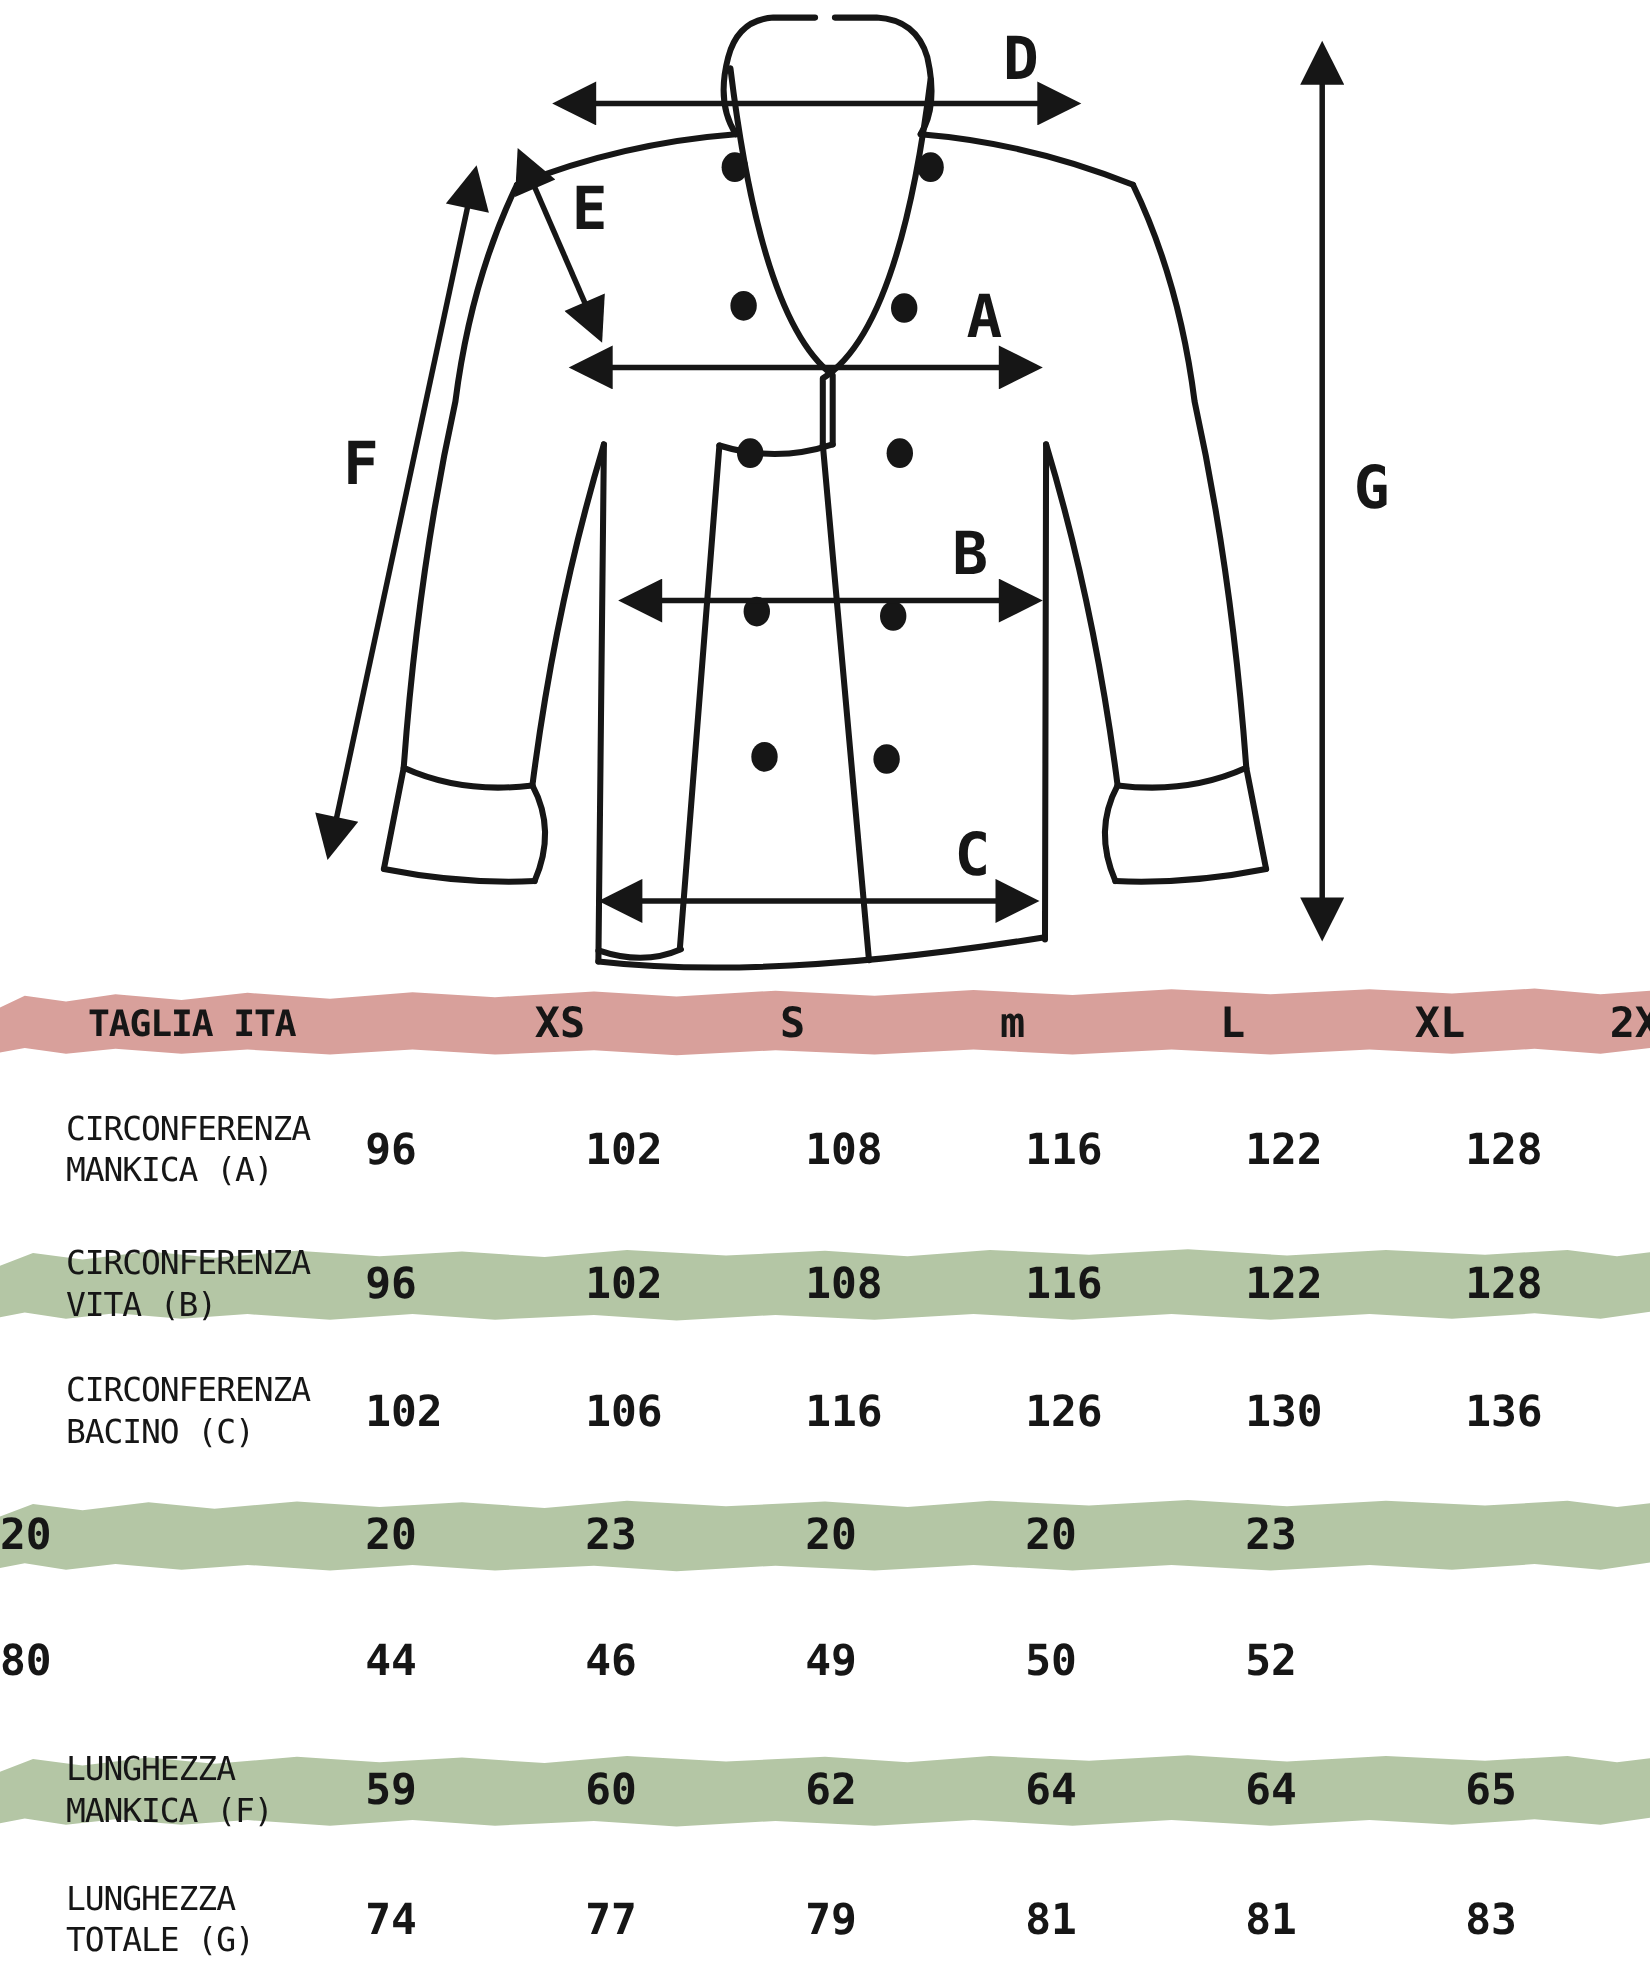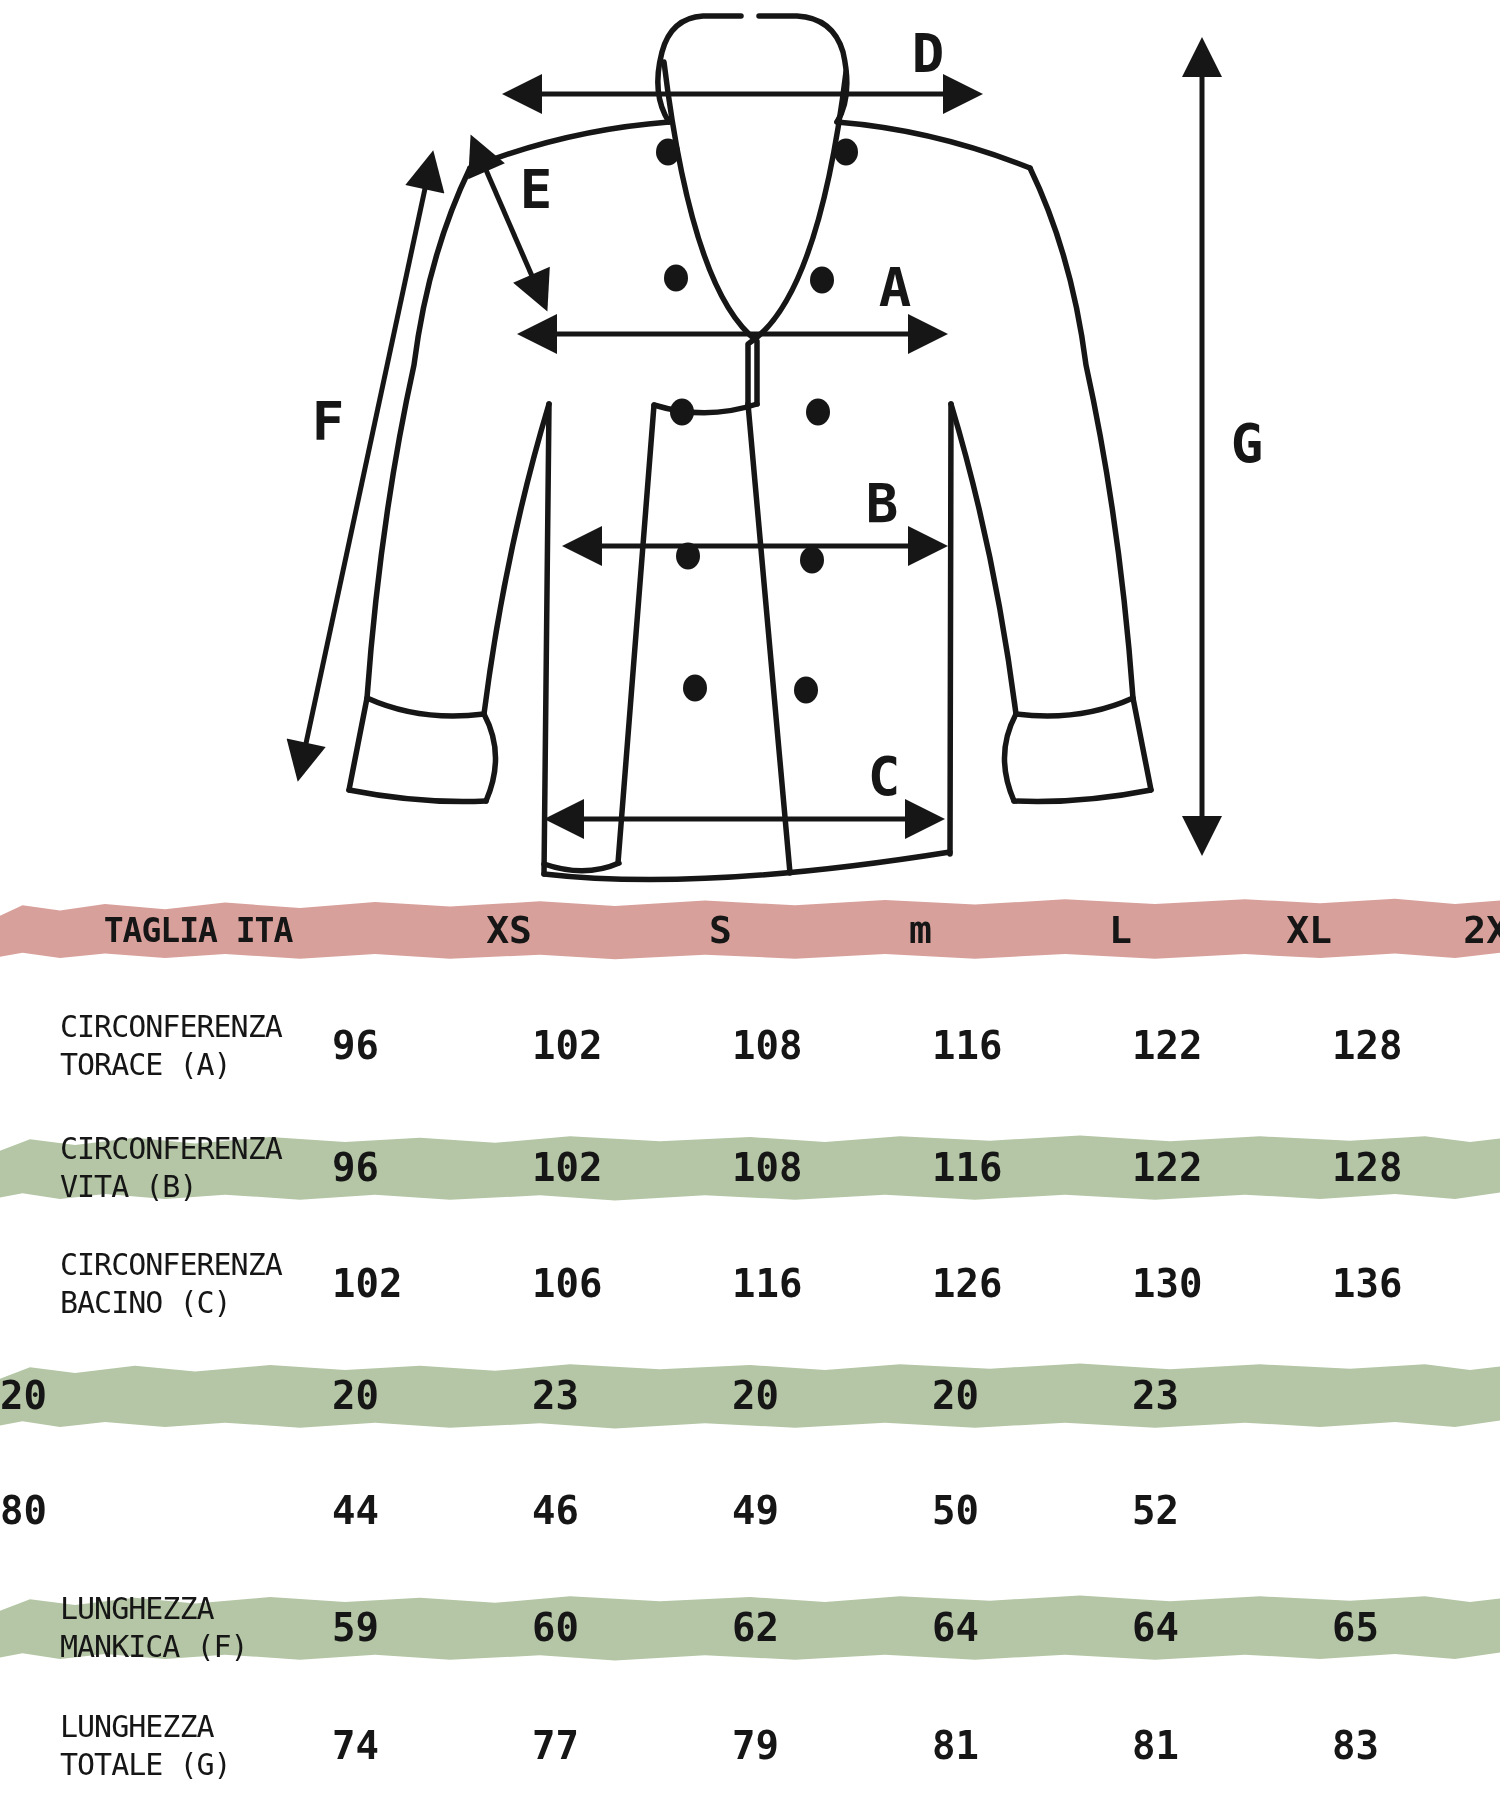--- a/index.html
+++ b/index.html
@@ -30,21 +30,21 @@
   }
   .band-pink{
     top:0;height:66px;background:#d8a09b;
     clip-path:polygon(0% 30%,1.5% 14%,4% 22%,7% 12%,11% 20%,15% 10%,20% 18%,25% 9%,30% 16%,36% 8%,41% 15%,47% 7%,53% 14%,59% 6%,65% 13%,71% 5%,77% 12%,83% 5%,88% 11%,93% 4%,97% 12%,100% 7%,100% 86%,97% 94%,93% 87%,88% 94%,83% 88%,77% 95%,71% 88%,65% 95%,59% 88%,53% 95%,47% 89%,41% 96%,36% 89%,30% 95%,25% 88%,20% 95%,15% 88%,11% 94%,7% 87%,4% 94%,1.5% 86%,0% 92%);
   }
   .band-green{
     top:22px;height:72px;background:#b4c6a5;
     clip-path:polygon(0% 26%,2% 10%,5% 18%,9% 8%,13% 16%,18% 7%,23% 14%,28% 8%,33% 15%,38% 6%,44% 13%,50% 7%,55% 14%,60% 6%,66% 12%,72% 5%,78% 13%,84% 6%,90% 12%,95% 6%,98% 14%,100% 9%,100% 84%,97% 93%,93% 86%,88% 93%,83% 87%,77% 94%,71% 87%,65% 94%,59% 87%,53% 94%,47% 88%,41% 95%,36% 88%,30% 94%,25% 87%,20% 94%,15% 87%,11% 93%,7% 86%,4% 93%,1.5% 85%,0% 91%);
   }
   .hdr-label{
-    padding-left:64px;font-size:33px;font-weight:bold;letter-spacing:-1px;text-align:center;
+    padding-left:80px;font-size:33px;font-weight:bold;letter-spacing:-1px;
   }
   .hdr-size{font-size:38px;font-weight:bold;text-align:right;}
   .row-label{
     padding-left:60px;font-size:30px;font-weight:normal;line-height:38px;letter-spacing:-1px;
     white-space:nowrap;
   }
   .row-val{font-size:39px;font-weight:bold;}
   
   .r-hdr{top:896px;height:68px;}
   .r-0{top:988px;}
@@ -130,21 +130,21 @@
   <div class="cell hdr-size">S</div>
   <div class="cell hdr-size">m</div>
   <div class="cell hdr-size">L</div>
   <div class="cell hdr-size">XL</div>
   <div class="cell hdr-size">2XL</div>
 </div>
 
 <div class="trow r-0">
   <div class="cell row-label">
     <span>CIRCONFERENZA</span><br>
-    <span>TORACE (A)</span>
+    <span>MANKICA (A)</span>
   </div>
   <div class="cell row-val">96</div>
   <div class="cell row-val">102</div>
   <div class="cell row-val">108</div>
   <div class="cell row-val">116</div>
   <div class="cell row-val">122</div>
   <div class="cell row-val">128</div>
 </div>
 
 <div class="trow r-1">

